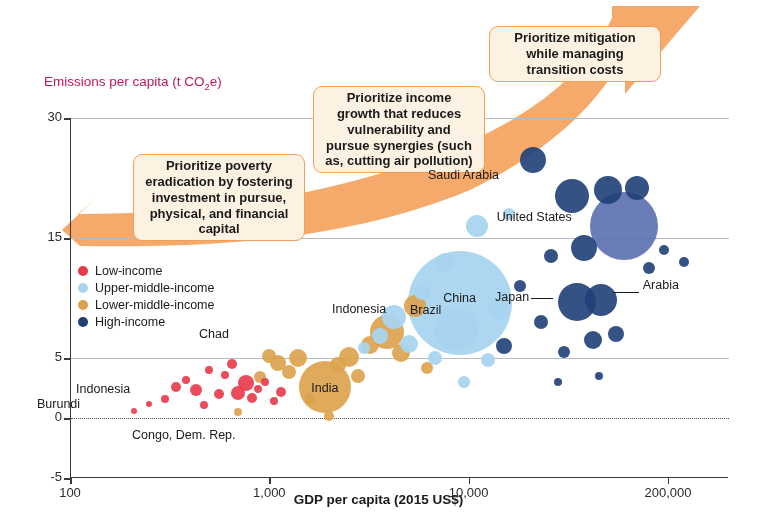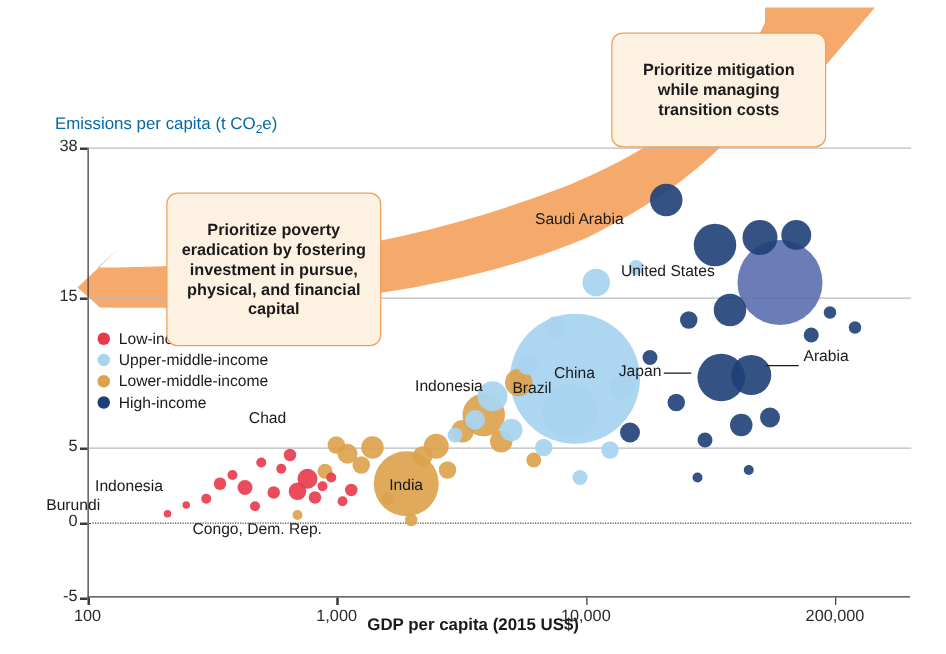--- a/index.html
+++ b/index.html
@@ -59,23 +59,23 @@
   .tickmark {
     position: absolute;
     width: 1.5px;
     height: 6px;
     background: #3a3a3a;
   }
 
   
   #y-axis-title {
     left: 44px;
-    top: 91px;
+    top: 74px;
     font-size: 13.5px;
-    color: #0369a1;
+    color: #be185d;
   }
   #y-axis-title sub { font-size: 9.5px; }
   #x-axis-title {
     left: 0;
     top: 492px;
     width: 757px;
     text-align: center;
     font-size: 13.5px;
     font-weight: bold;
     color: #1a1a1a;
@@ -128,21 +128,21 @@
   .callout {
     position: absolute;
     background: #fdf1e2;
     border: 1.6px solid #f0a05a;
     border-radius: 9px;
     color: #1a1a1a;
     font-weight: bold;
     font-size: 13px;
     line-height: 1.22;
     text-align: center;
-    padding: 21px 10px;
+    padding: 3px 10px;
     box-sizing: border-box;
   }
   #callout-0 { left: 133px; top: 154px; width: 172px; }
   #callout-1 { left: 313px; top: 86px;  width: 172px; }
   #callout-2 { left: 489px; top: 26px;  width: 172px; }
 </style>
 </head>
 <body>
 
 <div id="stage">
@@ -187,25 +187,26 @@
       <span class="legend-dot" style="background:#dda14a"></span>
       <span>Lower-middle-income</span>
     </div>
     <div class="legend-row">
       <span class="legend-dot" style="background:#1f3f78"></span>
       <span>High-income</span>
     </div>
   </div>
 
   <div id="callout-0" class="callout">Prioritize poverty eradication by fostering investment in pursue, physical, and financial capital</div>
+  <div id="callout-1" class="callout">Prioritize income growth that reduces vulnerability and pursue synergies (such as, cutting air pollution)</div>
   <div id="callout-2" class="callout">Prioritize mitigation while managing transition costs</div>
 
   <div id="x-axis-title" class="abs">GDP per capita (2015 US$)</div>
 
-<div class="ytick-label abs" style="left: 28px; top: 109px; right: auto;">38</div>
+<div class="ytick-label abs" style="left: 28px; top: 109px; right: auto;">30</div>
     <div class="tickmark abs" style="left: 64px; top: 118px; width: 6px; height: 1.5px;"></div>
     <div class="ytick-label abs" style="left: 28px; top: 229px; right: auto;">15</div>
     <div class="tickmark abs" style="left: 64px; top: 238px; width: 6px; height: 1.5px;"></div>
     <div class="ytick-label abs" style="left: 28px; top: 349px; right: auto;">5</div>
     <div class="tickmark abs" style="left: 64px; top: 358px; width: 6px; height: 1.5px;"></div>
     <div class="ytick-label abs" style="left: 28px; top: 409px; right: auto;">0</div>
     <div class="tickmark abs" style="left: 64px; top: 418px; width: 6px; height: 1.5px;"></div>
     <div class="ytick-label abs" style="left: 28px; top: 469px; right: auto;">-5</div>
     <div class="tickmark abs" style="left: 64px; top: 478px; width: 6px; height: 1.5px;"></div>
     <div class="xtick-label abs" style="left: 70px; top: 485px; transform: translateX(-50%);">100</div>
@@ -279,21 +280,21 @@
     <div class="bubble abs" style="left: 225.11px; top: 374.8px; width: 8px; height: 8px; background: rgb(232, 56, 74); opacity: 0.9;"></div>
     <div class="bubble abs" style="left: 258.265px; top: 389.2px; width: 8px; height: 8px; background: rgb(232, 56, 74); opacity: 0.9;"></div>
     <div class="bubble abs" style="left: 264.891px; top: 382px; width: 8px; height: 8px; background: rgb(232, 56, 74); opacity: 0.9;"></div>
     <div class="bubble abs" style="left: 273.555px; top: 401.2px; width: 8px; height: 8px; background: rgb(232, 56, 74); opacity: 0.9;"></div>
     <div class="bubble abs" style="left: 238.455px; top: 412px; width: 8px; height: 8px; background: rgb(221, 161, 74); opacity: 0.9;"></div>
     <div class="bubble abs" style="left: 557.796px; top: 382px; width: 8px; height: 8px; background: rgb(31, 63, 120); opacity: 0.9;"></div>
     <div class="bubble abs" style="left: 598.869px; top: 376px; width: 8px; height: 8px; background: rgb(31, 63, 120); opacity: 0.9;"></div>
     <div class="bubble abs" style="left: 134.229px; top: 410.8px; width: 6px; height: 6px; background: rgb(232, 56, 74); opacity: 0.9;"></div>
     <div class="bubble abs" style="left: 149.322px; top: 403.6px; width: 6px; height: 6px; background: rgb(232, 56, 74); opacity: 0.9;"></div>
     <div class="country-label abs" style="left: 80.1038px; top: 397.2px; transform: translateX(-100%);">Burundi</div>
-    <div class="country-label abs" style="left: 183.793px; top: 416px; transform: translateX(-50%); margin-left: 22px;">Congo, Dem. Rep.</div>
+    <div class="country-label abs" style="left: 183.793px; top: 428px; transform: translateX(-50%);">Congo, Dem. Rep.</div>
     <div class="country-label abs" style="left: 130.27px; top: 382.4px; transform: translateX(-100%);">Indonesia</div>
     <div class="country-label abs" style="left: 214.039px; top: 327px; transform: translateX(-50%);">Chad</div>
     <div class="country-label abs" style="left: 324.896px; top: 380.8px; transform: translateX(-50%);">India</div>
     <div class="country-label abs" style="left: 359.15px; top: 301.6px; transform: translateX(-50%);">Indonesia</div>
     <div class="country-label abs" style="left: 425.607px; top: 303.2px; transform: translateX(-50%);">Brazil</div>
     <div class="country-label abs" style="left: 459.543px; top: 290.8px; transform: translateX(-50%);">China</div>
     <div class="country-label abs" style="left: 529.113px; top: 289.6px; transform: translateX(-100%);">Japan</div>
     <div class="country-label abs" style="left: 642.772px; top: 278.4px;">Arabia</div>
     <div class="country-label abs" style="left: 498.892px; top: 168px; transform: translateX(-100%);">Saudi Arabia</div>
     <div class="country-label abs" style="left: 571.774px; top: 210px; transform: translateX(-100%);">United States</div>

